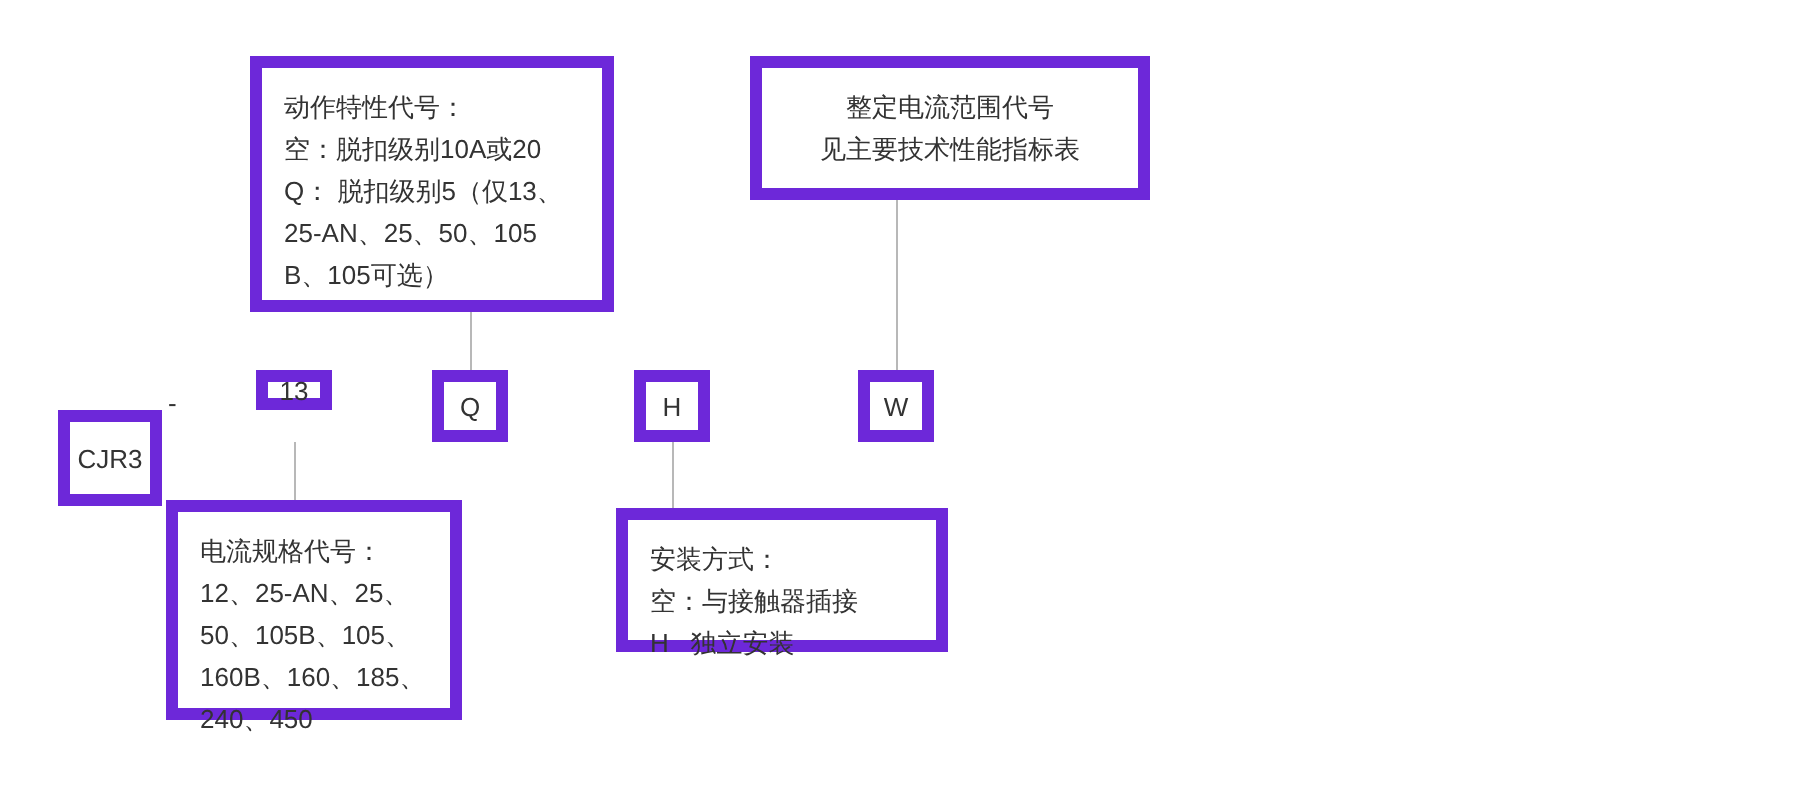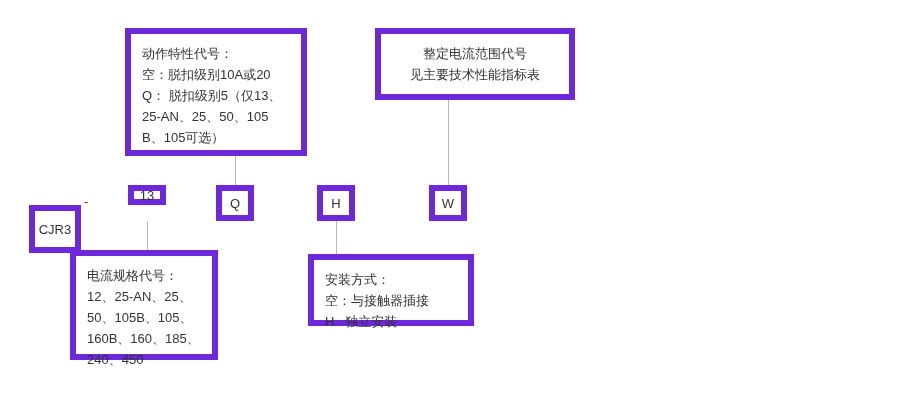--- a/index.html
+++ b/index.html
@@ -76,21 +76,21 @@
 
   <div class="box code-box" style="left:317px; top:185px; width:38px; height:36px;">H</div>
 
   <div class="box code-box" style="left:429px; top:185px; width:38px; height:36px;">W</div>
 
   <div class="line vline" style="left:147px; top:221px; height:29px;"></div>
   <div class="line hline" style="left:83px; top:250px; width:65px;"></div>
 
   <div class="line vline" style="left:336px; top:221px; height:33px;"></div>
 
-  <div class="box text-box" style="left:70px; top:250px; width:148px; height:110px;">电流规格代号：
+  <div class="box text-box" style="left:83px; top:250px; width:148px; height:110px;">电流规格代号：
 12、25-AN、25、
 50、105B、105、
 160B、160、185、
 240、450</div>
 
   <div class="box text-box" style="left:308px; top:254px; width:166px; height:72px;">安装方式：
 空：与接触器插接
 H   独立安装</div>
 
 </div>

